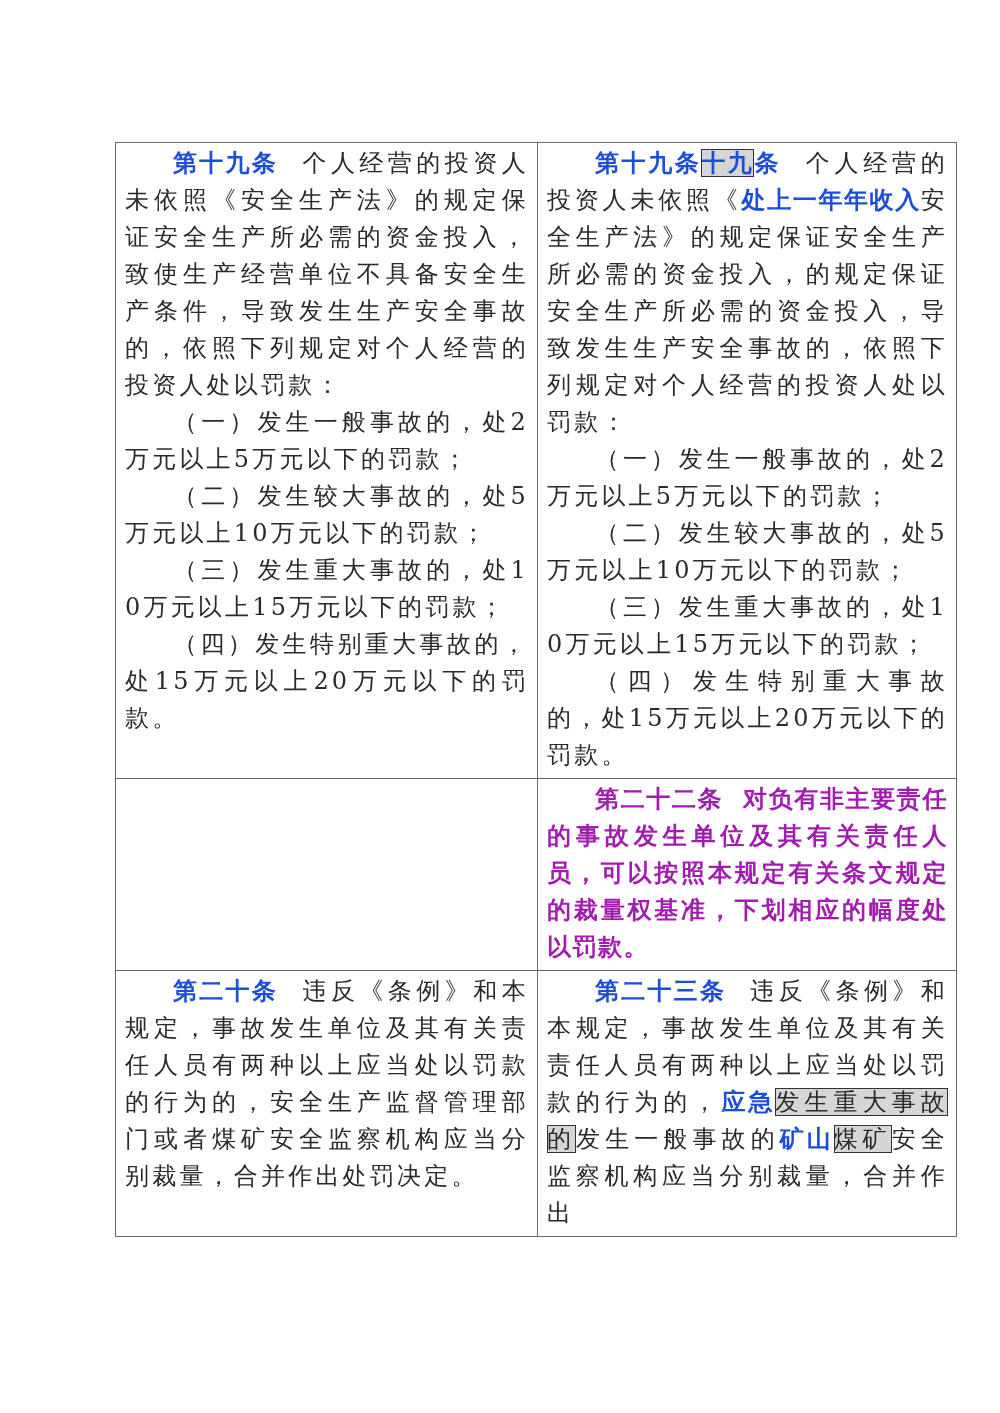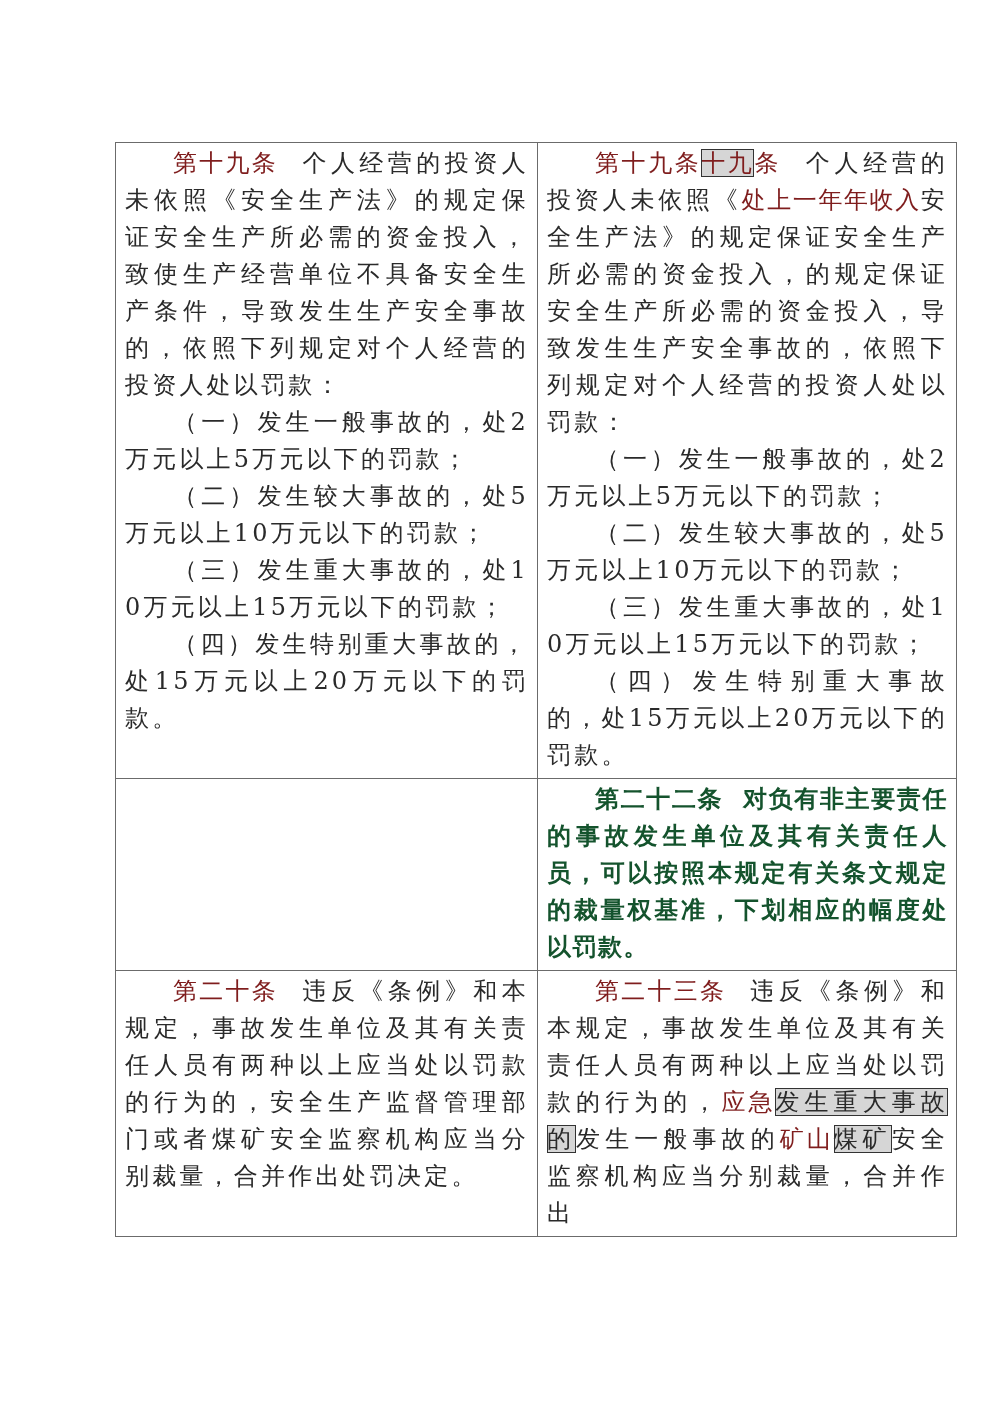--- a/index.html
+++ b/index.html
@@ -18,22 +18,22 @@
     line-height: 37px;
     color: #2a2a2a;
     letter-spacing: 3.2px;
     word-break: break-all;
     text-align: justify;
   }
   td.left { width: 404px; }
   td.right { width: 401px; }
   .para { margin: 0; }
   .indent { text-indent: 2em; }
-  .b { font-family: "DejaVu Sans", "Liberation Sans", sans-serif; font-weight: normal; color: #7f1d1d; letter-spacing: 1px; }
-  .bold-all { font-family: "DejaVu Sans", "Liberation Sans", sans-serif; font-weight: bold; color: #14532d; letter-spacing: 1.5px; }
+  .b { font-family: "DejaVu Sans", "Liberation Sans", sans-serif; font-weight: bold; color: #1d4ed8; letter-spacing: 1px; }
+  .bold-all { font-family: "DejaVu Sans", "Liberation Sans", sans-serif; font-weight: bold; color: #a21caf; letter-spacing: 1.5px; }
   .hl {
     background: #d6d6d6;
     outline: 1.5px solid #333;
     outline-offset: -1px;
   }
   .numb { font-family: "Liberation Sans", sans-serif; letter-spacing: 0; }
   .row1 td { height: 70px; }
   .row2 td { height: 620px; }
   .row3 td { height: 180px; }
   .row4 td { height: 232px; }

